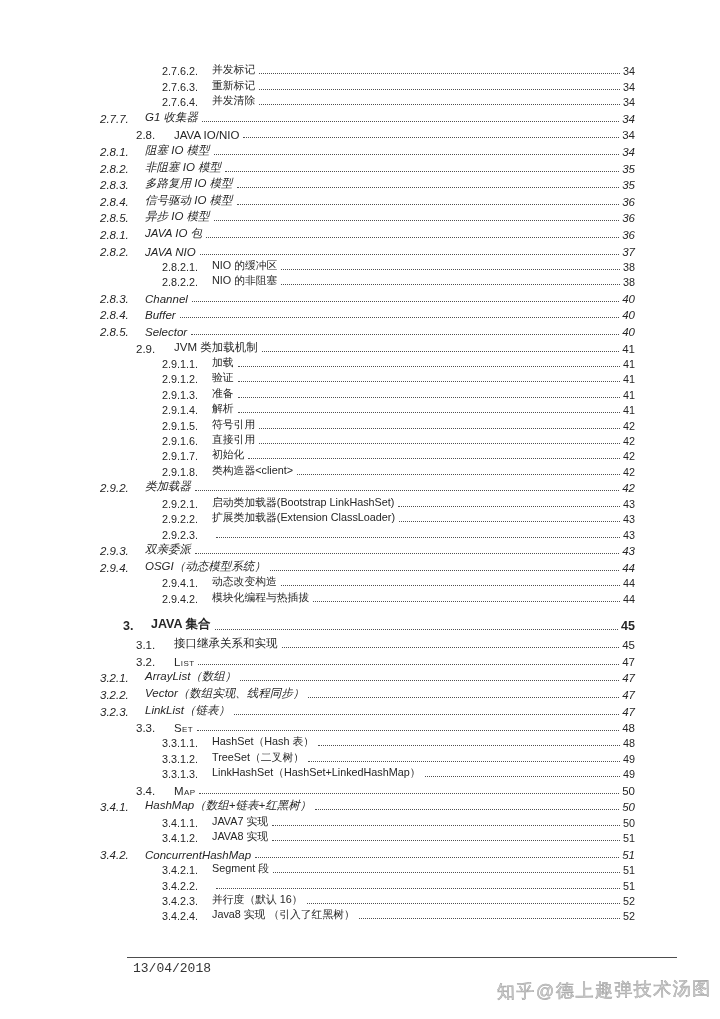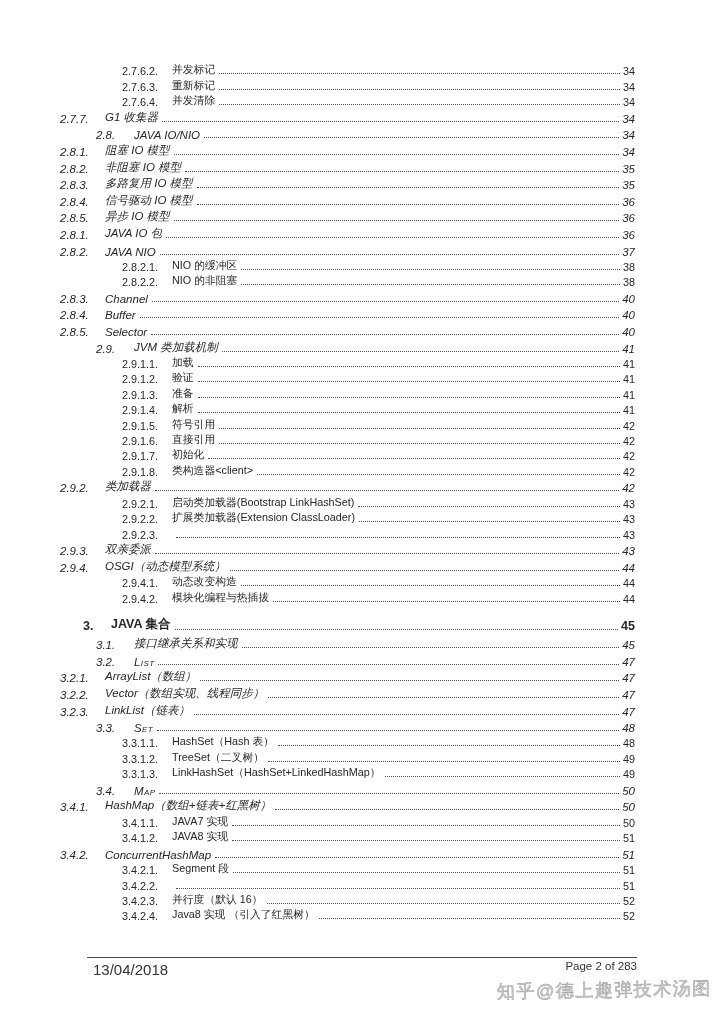--- a/index.html
+++ b/index.html
@@ -12,20 +12,21 @@
     height: 1019px;
     position: relative;
     overflow: hidden;
     font-family: "Liberation Sans", "DejaVu Sans", sans-serif;
     color: #262626;
   }
   .page {
     position: absolute;
     inset: 0;
     background: #ffffff;
+    margin-left: 40px;
   }
 
   
   .toc {
     position: absolute;
     top: 62px;
     left: 0;
     right: 0;
   }
   .toc-row {
@@ -50,21 +51,21 @@
     min-width: 8px;
   }
   .toc-row .pagenum {
     flex: none;
     white-space: nowrap;
   }
 
   .level-1 { padding-left: 83px;  height: 28px;  font-size: 12.5px; font-weight: 700; margin-bottom: 2px; }
   .level-1 .num { min-width: 28px; }
 
-  .level-2 { padding-left: 96px;  height: 16.6px; font-size: 11.5px; font-style: italic; }
+  .level-2 { padding-left: 96px;  height: 16.6px; font-size: 11.5px; }
   .level-2 .num { min-width: 38px; }
 
   .level-3 { padding-left: 60px; height: 16.6px; font-size: 11.5px; }
   .level-3 .num { min-width: 45px; }
 
   .level-4 { padding-left: 122px; height: 15.4px; font-size: 10.8px; }
   .level-4 .num { min-width: 50px; }
 
   .style-italic .num,
   .style-italic .label,
@@ -77,22 +78,23 @@
     position: absolute;
     left: 87px;
     top: 957px;
     width: 550px;
     border-top: 1.3px solid #4d4d4d;
   }
   .footer-date {
     position: absolute;
     left: 93px;
     top: 961px;
-    font-size: 15px;
+    font-size: 13px;
     color: #333333;
+    font-family: Liberation Mono, monospace;
   }
   .footer-page {
     position: absolute;
     left: 87px;
     top: 960px;
     width: 550px;
     text-align: right;
     font-size: 11.5px;
     color: #333333;
   }
@@ -431,17 +433,16 @@
         <span class="label">Java8 实现 （引入了红黑树）</span>
         <span class="leader"></span>
         <span class="pagenum">52</span>
       </div>
     </div>
 
   <div class="footer-rule"></div>
 
   <div class="footer-date">13/04/2018</div>
 
-  <div class="footer-page">Page 2 of 283</div>
 
   <div class="watermark">知乎@德上趣弹技术汤图</div>
 
 </div>
 
 </body></html>

